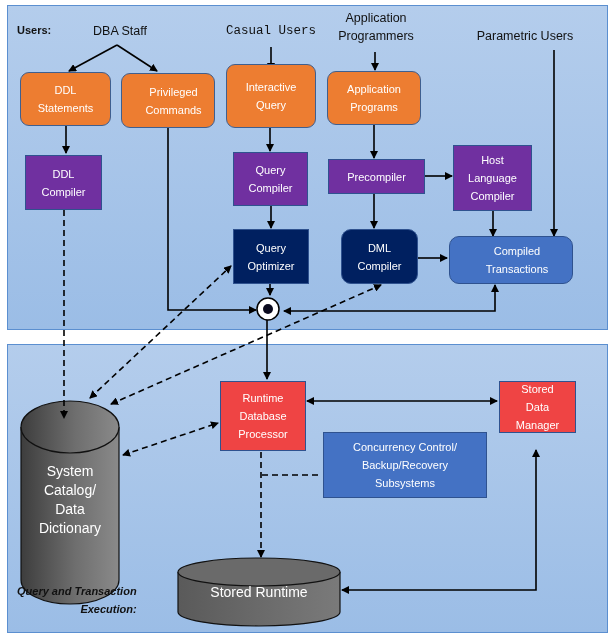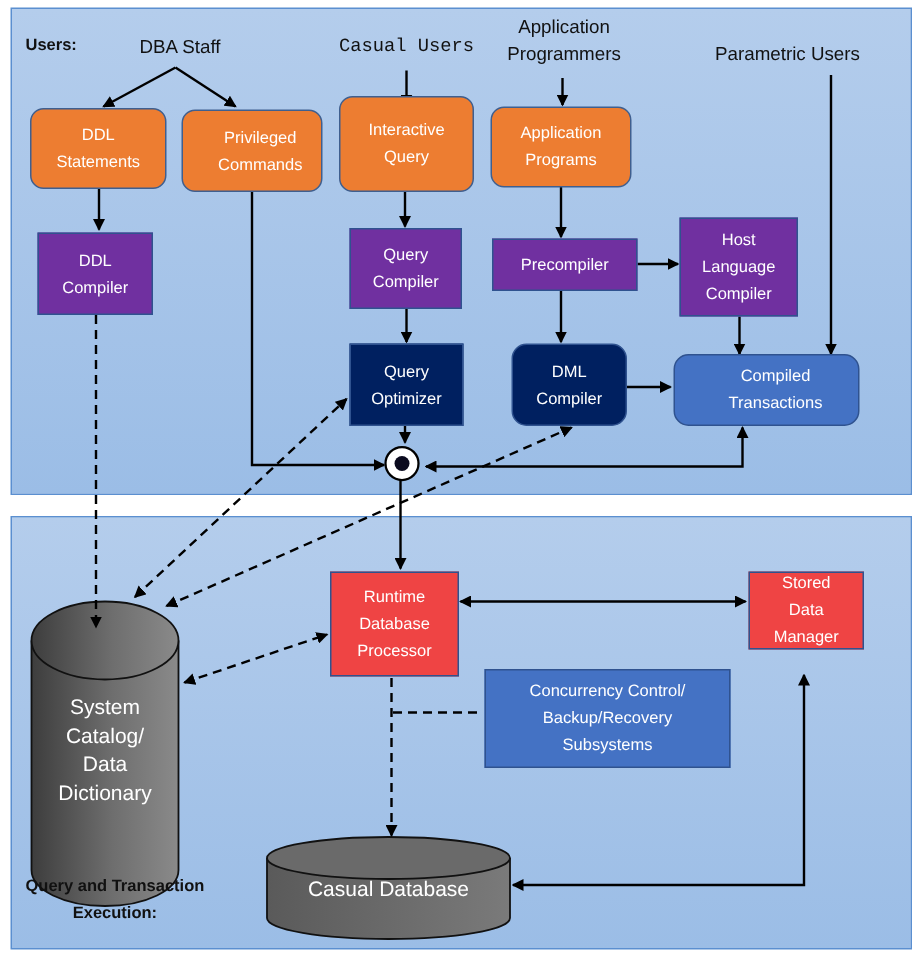--- a/index.html
+++ b/index.html
@@ -10,21 +10,21 @@
   #panel-top { left: 7px; top: 5px; width: 601px; height: 325px; }
   #panel-bottom { left: 7px; top: 344px; width: 601px; height: 289px; }
   svg#diagram { position: absolute; left: 0; top: 0; width: 614px; height: 640px; }
   .box { position: absolute; box-sizing: border-box; display: flex; align-items: center;
          justify-content: center; text-align: center; color: #ffffff; font-size: 11px;
          line-height: 18px; white-space: pre-line; }
   .orange { background: #ed7d31; border: 1.5px solid #3f5f8f; border-radius: 9px; }
   .purple { background: #7030a0; border: 1.5px solid #2f528f; }
   .navy { background: #002060; border: 1.5px solid #2f528f; }
   .blue-round { background: #4472c4; border: 1.5px solid #2f528f; border-radius: 10px; padding-left: 12px; }
-  .blue { background: #4472c4; border: 1.5px solid #2f528f; margin-top: 14px; }
+  .blue { background: #4472c4; border: 1.5px solid #2f528f; }
   .rust { background: #ef4444; border: 1.5px solid #2f528f; }
   .label { position: absolute; font-size: 12.5px; color: #111; line-height: 18px; white-space: pre-line; text-align: center; }
   .bold-label { position: absolute; font-size: 11px; font-weight: bold; color: #111; line-height: 18px; white-space: pre-line; }
   .cyl-text { position: absolute; color: #fff; font-size: 14px; line-height: 19px; text-align: center; white-space: pre-line; }
 </style>
 </head>
 <body>
 
 <div class="panel" id="panel-top"></div>
 <div class="panel" id="panel-bottom"></div>
@@ -113,21 +113,21 @@
     <line x1="262" y1="475" x2="322" y2="475"></line>
   </g>
 
   <g>
     <circle cx="268" cy="309" r="11" fill="#fff" stroke="#000" stroke-width="1.5"></circle>
     <circle cx="268" cy="309" r="5" fill="#0a0a1e"></circle>
   </g>
 </svg>
 
 <div class="bold-label" style="left:17px; top:21px;">Users:</div>
-<div class="bold-label" style="left:17px; top:582px; text-align:center;">Query and Transaction
+<div class="bold-label" style="left:17px; top:582px; text-align:right;font-style:italic;">Query and Transaction
 Execution:</div>
 
 <div class="label" style="left:80px; top:22px; width:80px;text-align:center;">DBA Staff</div>
 <div class="label" style="left:225px; top:22px; width:92px;font-family:Liberation Mono, monospace;">Casual Users</div>
 <div class="label" style="left:322px; top:9px; width:108px;">Application
 Programmers</div>
 <div class="label" style="left:470px; top:27px; width:110px;">Parametric Users</div>
 
 <div class="box orange" style="left:20px; top:72px; width:91px; height:54px;">DDL
 Statements</div>
@@ -163,13 +163,13 @@
 Manager</div>
 
 <div class="box blue" style="left:323px; top:432px; width:164px; height:66px;">Concurrency Control/
 Backup/Recovery
 Subsystems</div>
 
 <div class="cyl-text" style="left:21px; top:462px; width:98px;">System
 Catalog/
 Data
 Dictionary</div>
-<div class="cyl-text" style="left:178px; top:583px; width:162px;">Casual Database</div>
+<div class="cyl-text" style="left:178px; top:583px; width:162px;">Stored Runtime</div>
 
 </body></html>

